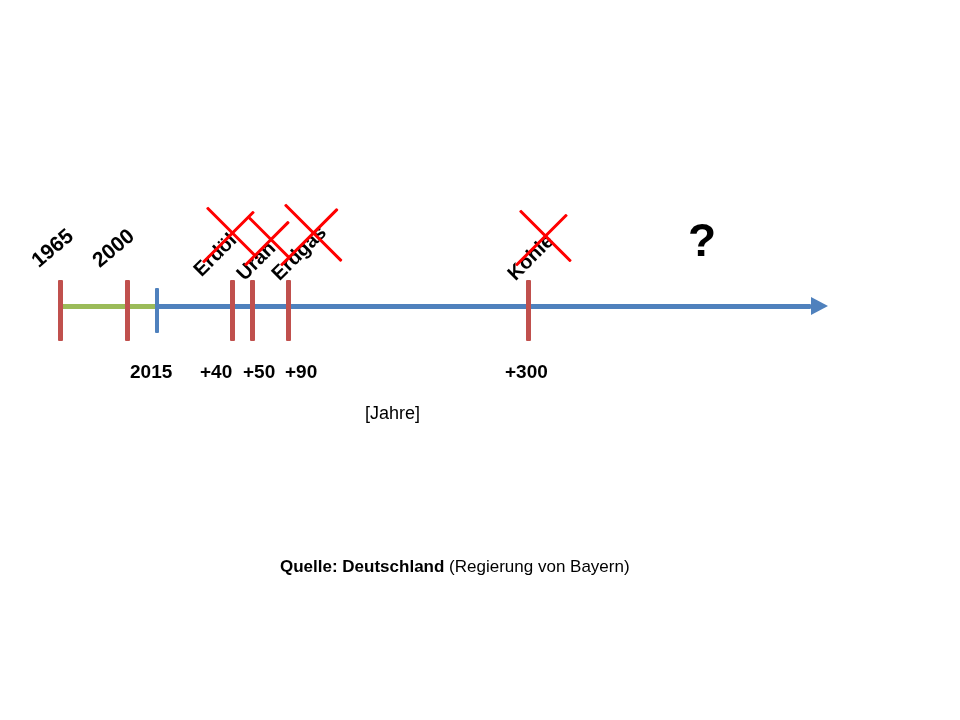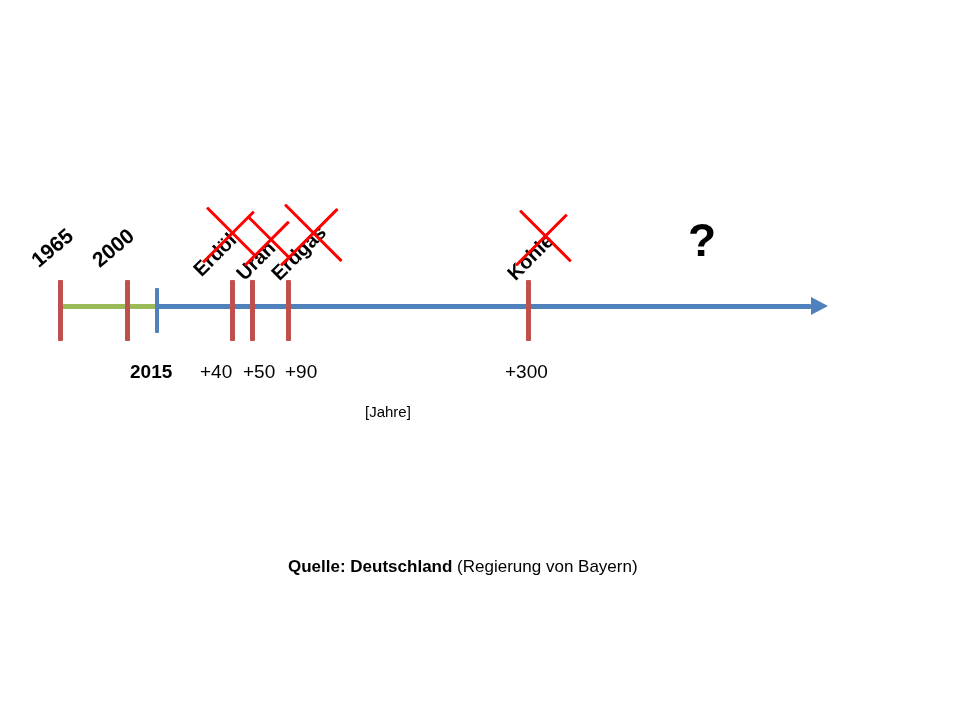--- a/index.html
+++ b/index.html
@@ -68,25 +68,26 @@
     position: absolute;
     height: 3px;
     transform-origin: left center;
     border-radius: 1px;
   }
   
   .scale-num {
     position: absolute;
     font-size: 19px;
     white-space: nowrap;
+    font-weight: bold;
   }
   .scale-num.bold { font-weight: bold; }
   .unit-label {
     position: absolute;
-    font-size: 15px;
+    font-size: 18px;
     white-space: nowrap;
   }
   .question-mark {
     position: absolute;
     font-size: 46px;
     font-weight: bold;
     line-height: 1;
     white-space: nowrap;
   }
   
@@ -152,18 +153,18 @@
   <div class="scale-num" style="left:200px; top:361px;">+40</div>
 
   <div class="scale-num" style="left:243px; top:361px;">+50</div>
 
   <div class="scale-num" style="left:285px; top:361px;">+90</div>
 
   <div class="scale-num" style="left:505px; top:361px;">+300</div>
 
   <div class="unit-label" style="left:365px; top:403px;">[Jahre]</div>
 
-  <div class="source-line" style="left:280px; top:557px;margin-left:8px;">
+  <div class="source-line" style="left:280px; top:557px;">
     <span class="src-main">Quelle: Deutschland</span>
     <span class="src-sub">(Regierung von Bayern)</span>
   </div>
 
 </div>
 
 </body></html>

